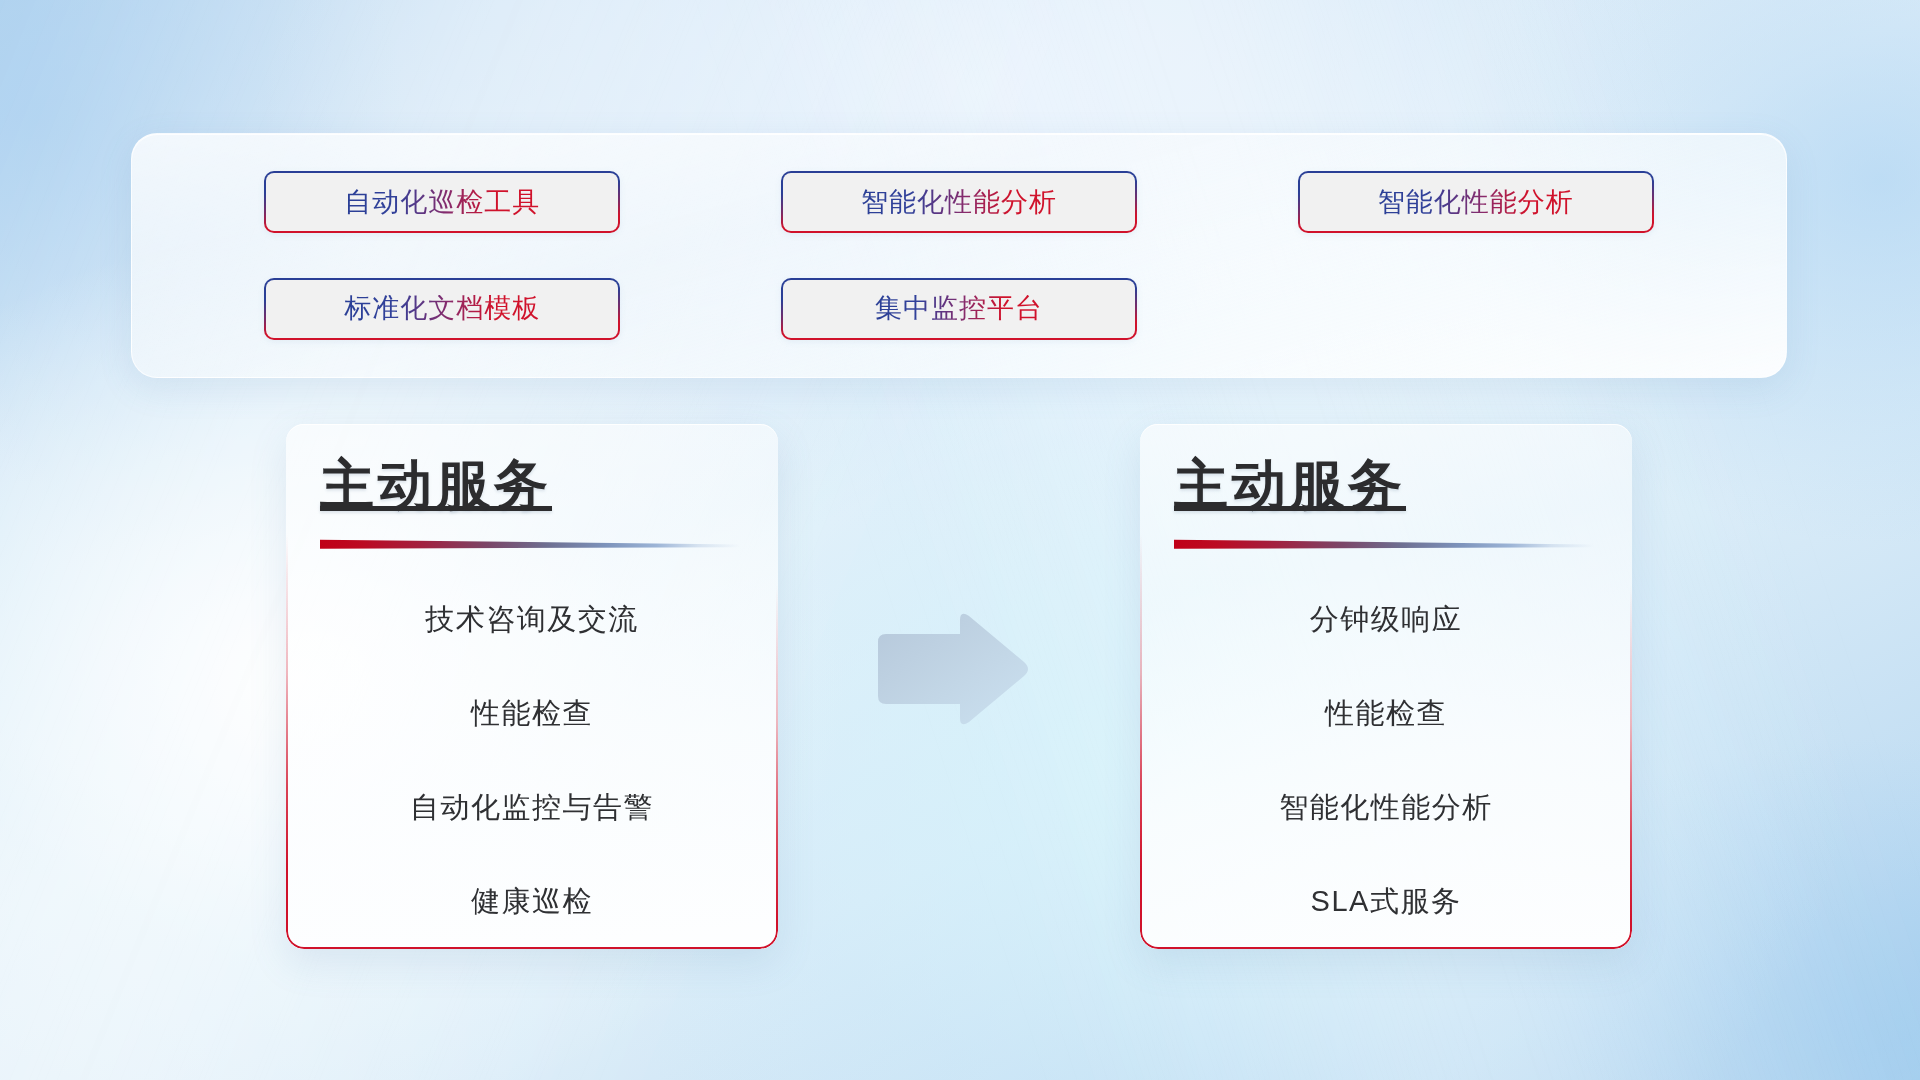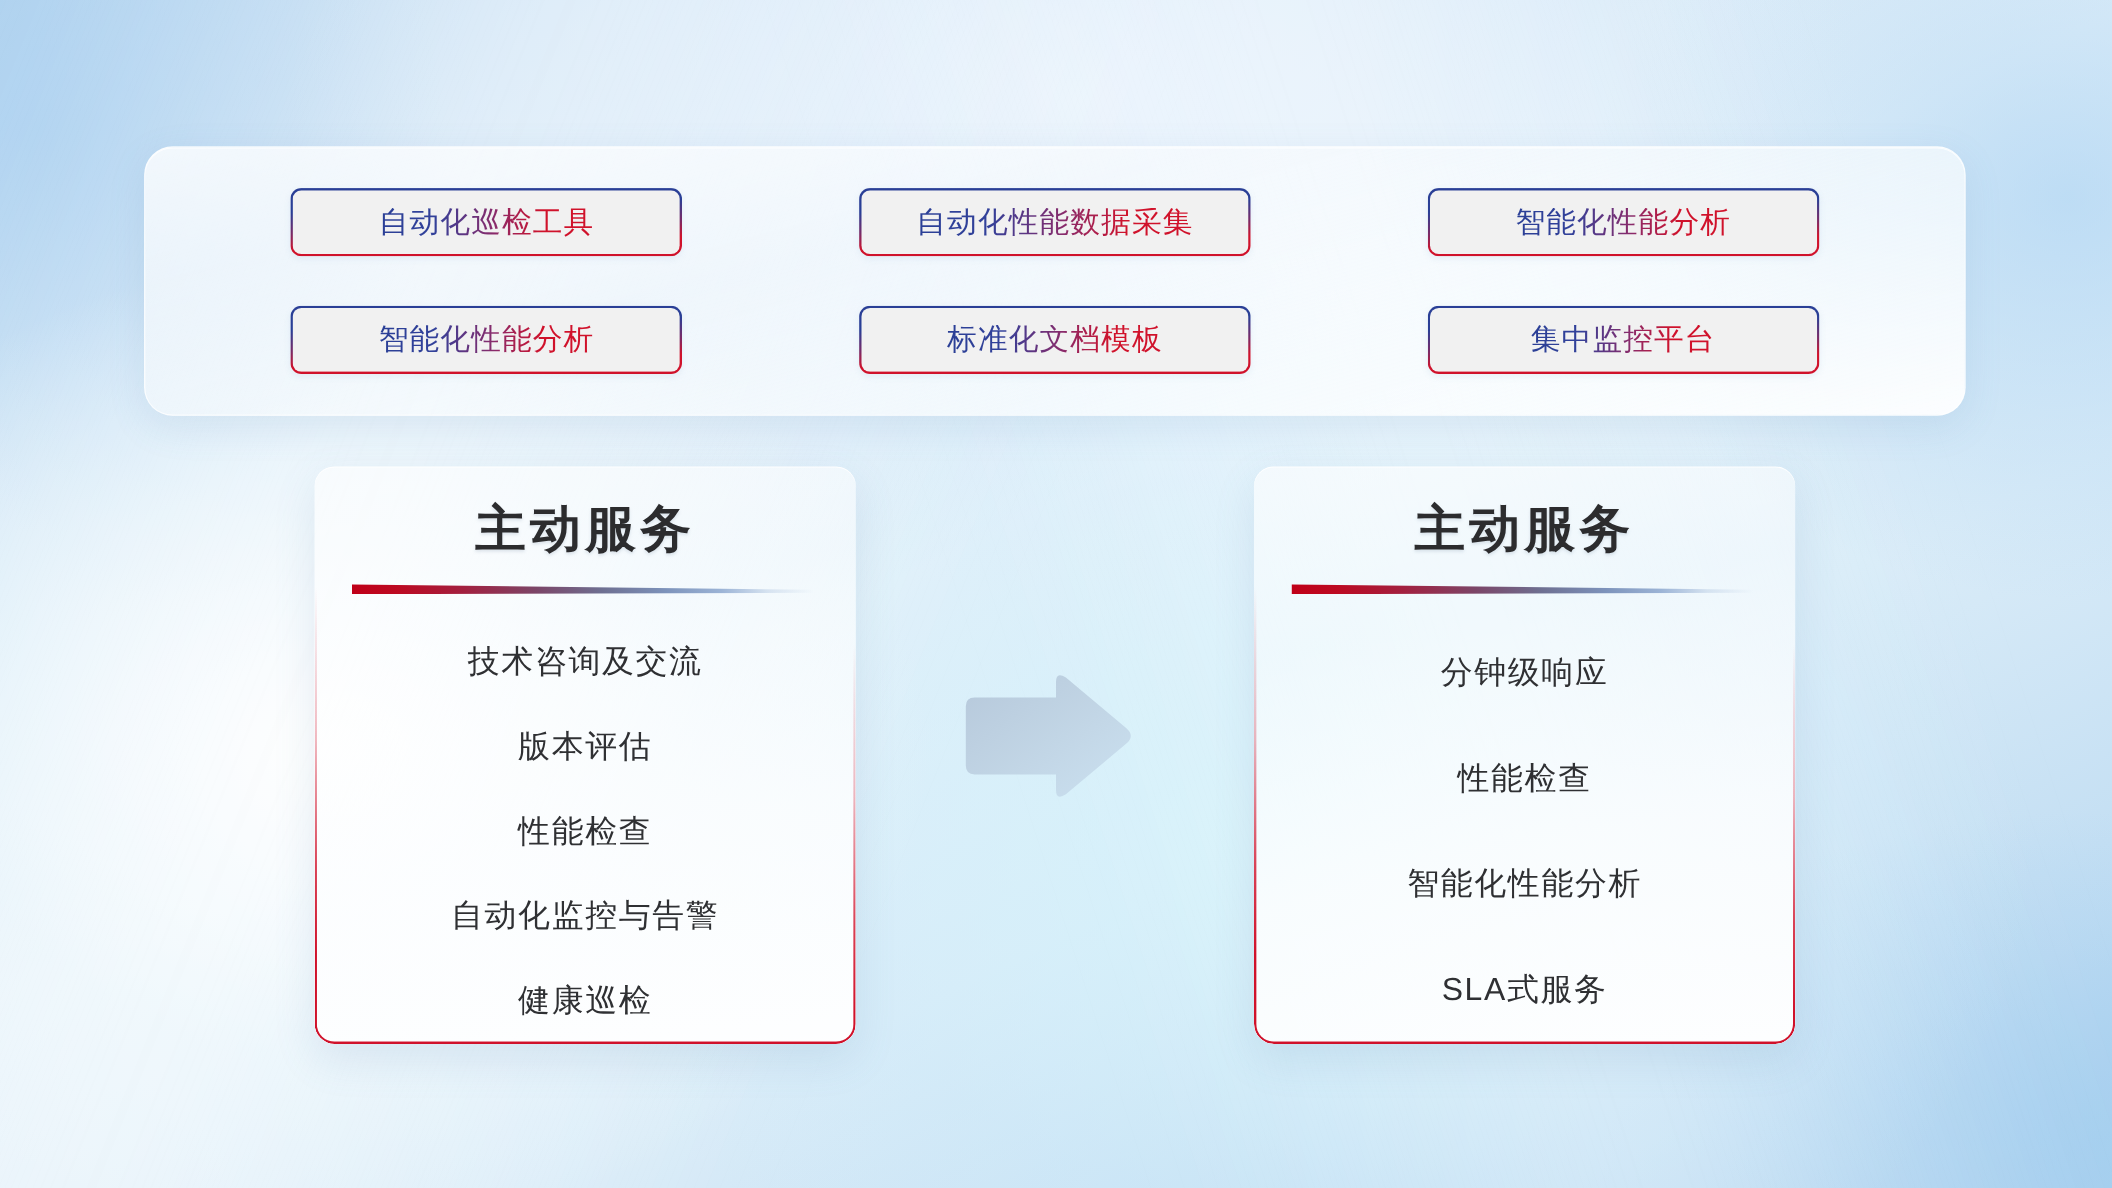--- a/index.html
+++ b/index.html
@@ -140,27 +140,27 @@
     position: relative;
     z-index: 2;
     padding: 32px 34px 0 34px;
     height: 100%;
     box-sizing: border-box;
     display: flex;
     flex-direction: column;
   }
 
   .card-title {
-    text-align: center;
-    font-size: 46px;
+    font-size: 54px;
     font-weight: 700;
     color: #2c2c2e;
     letter-spacing: 4px;
     line-height: 1.05;
     text-shadow: 0 2px 3px rgba(120,140,165,0.22);
+    text-decoration: underline;
   }
 
   
   .card-rule {
     margin: 25px 4px 0 0;
     height: 11px;
     background: linear-gradient(90deg,
         #c00018 0%,
         #bc0a22 10%,
         #a3203f 24%,
@@ -208,23 +208,20 @@
 
   <div class="bg-sheen"></div>
   <div class="bg-sheen2"></div>
 
   <div class="top-panel">
 
     <div class="pill">
       <span class="pill-label">自动化巡检工具</span>
     </div>
 
-    <div class="pill">
-      <span class="pill-label">自动化性能数据采集</span>
-    </div>
 
     <div class="pill">
       <span class="pill-label">智能化性能分析</span>
     </div>
 
     <div class="pill">
       <span class="pill-label">智能化性能分析</span>
     </div>
 
     <div class="pill">
@@ -237,21 +234,20 @@
 
   </div>
 
   <div class="card card-left">
     <div class="card-border"></div>
     <div class="card-inner">
       <div class="card-title">主动服务</div>
       <div class="card-rule"></div>
       <div class="card-list">
         <div class="card-list-item">技术咨询及交流</div>
-        <div class="card-list-item">版本评估</div>
         <div class="card-list-item">性能检查</div>
         <div class="card-list-item">自动化监控与告警</div>
         <div class="card-list-item">健康巡检</div>
       </div>
     </div>
   </div>
 
   <div class="flow-arrow">
     <svg width="160" height="118" viewBox="0 0 160 118" xmlns="http://www.w3.org/2000/svg">
       <defs>

